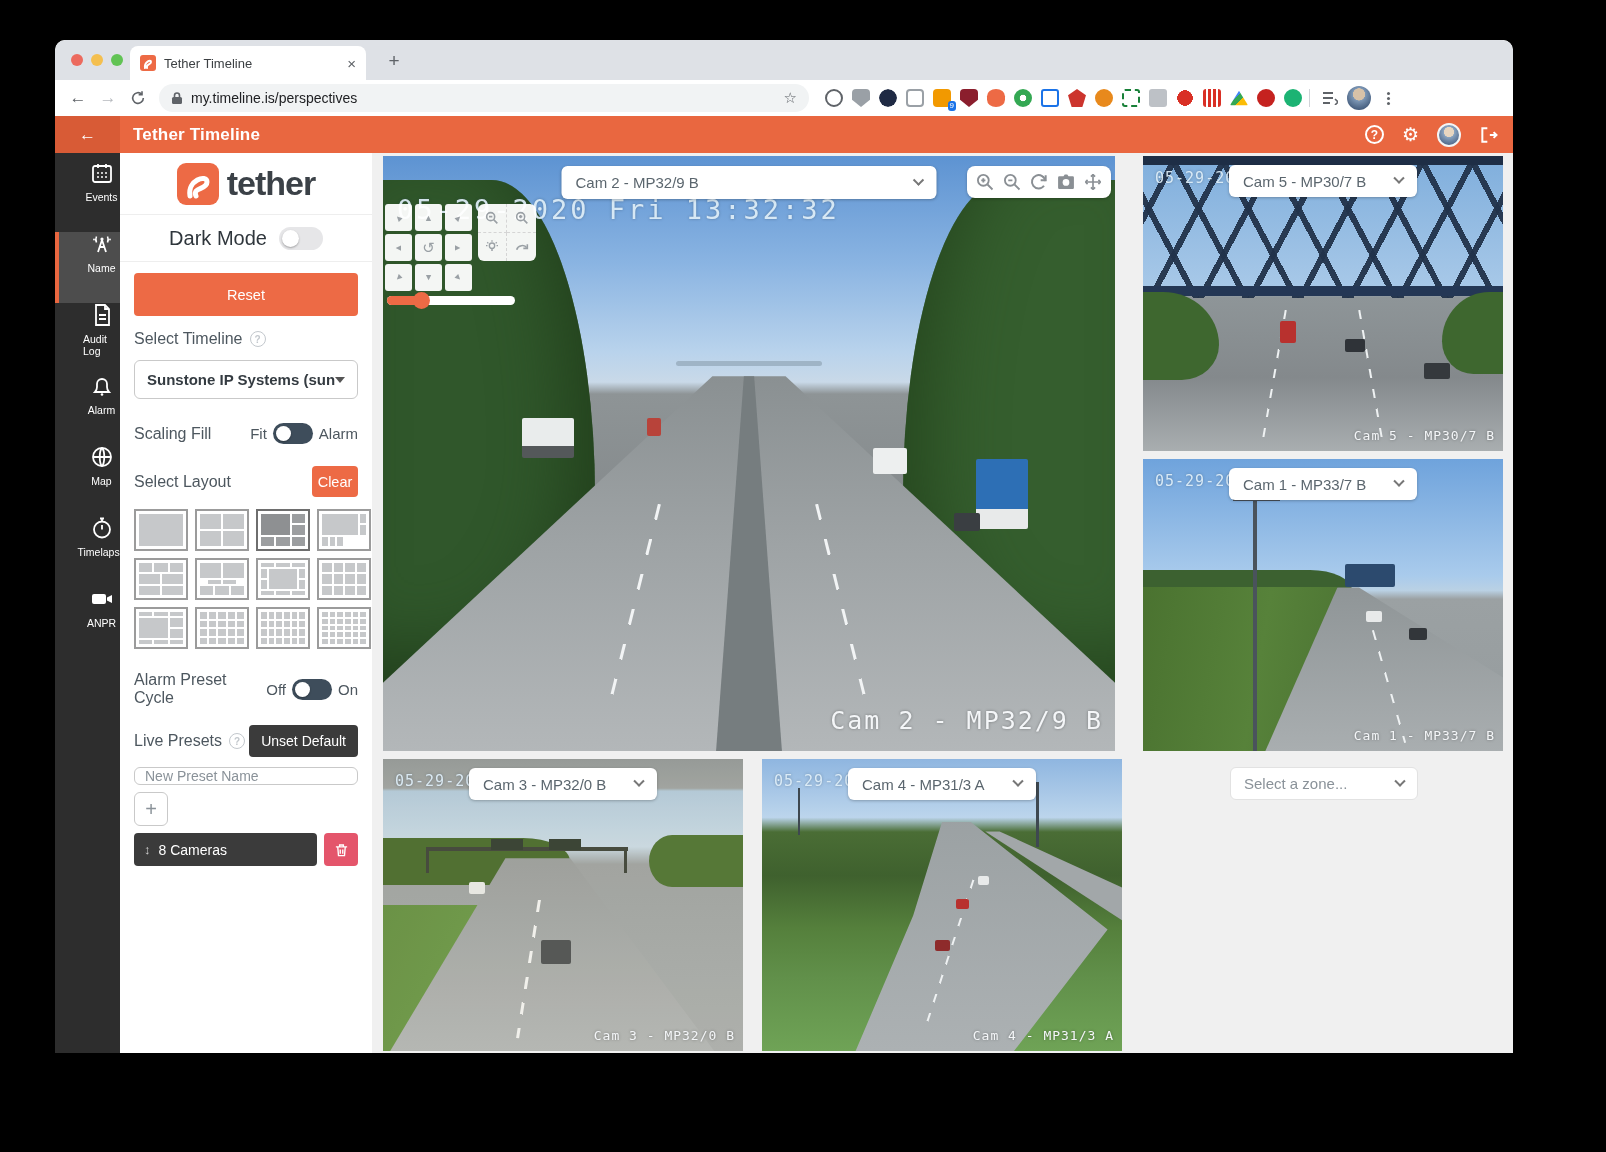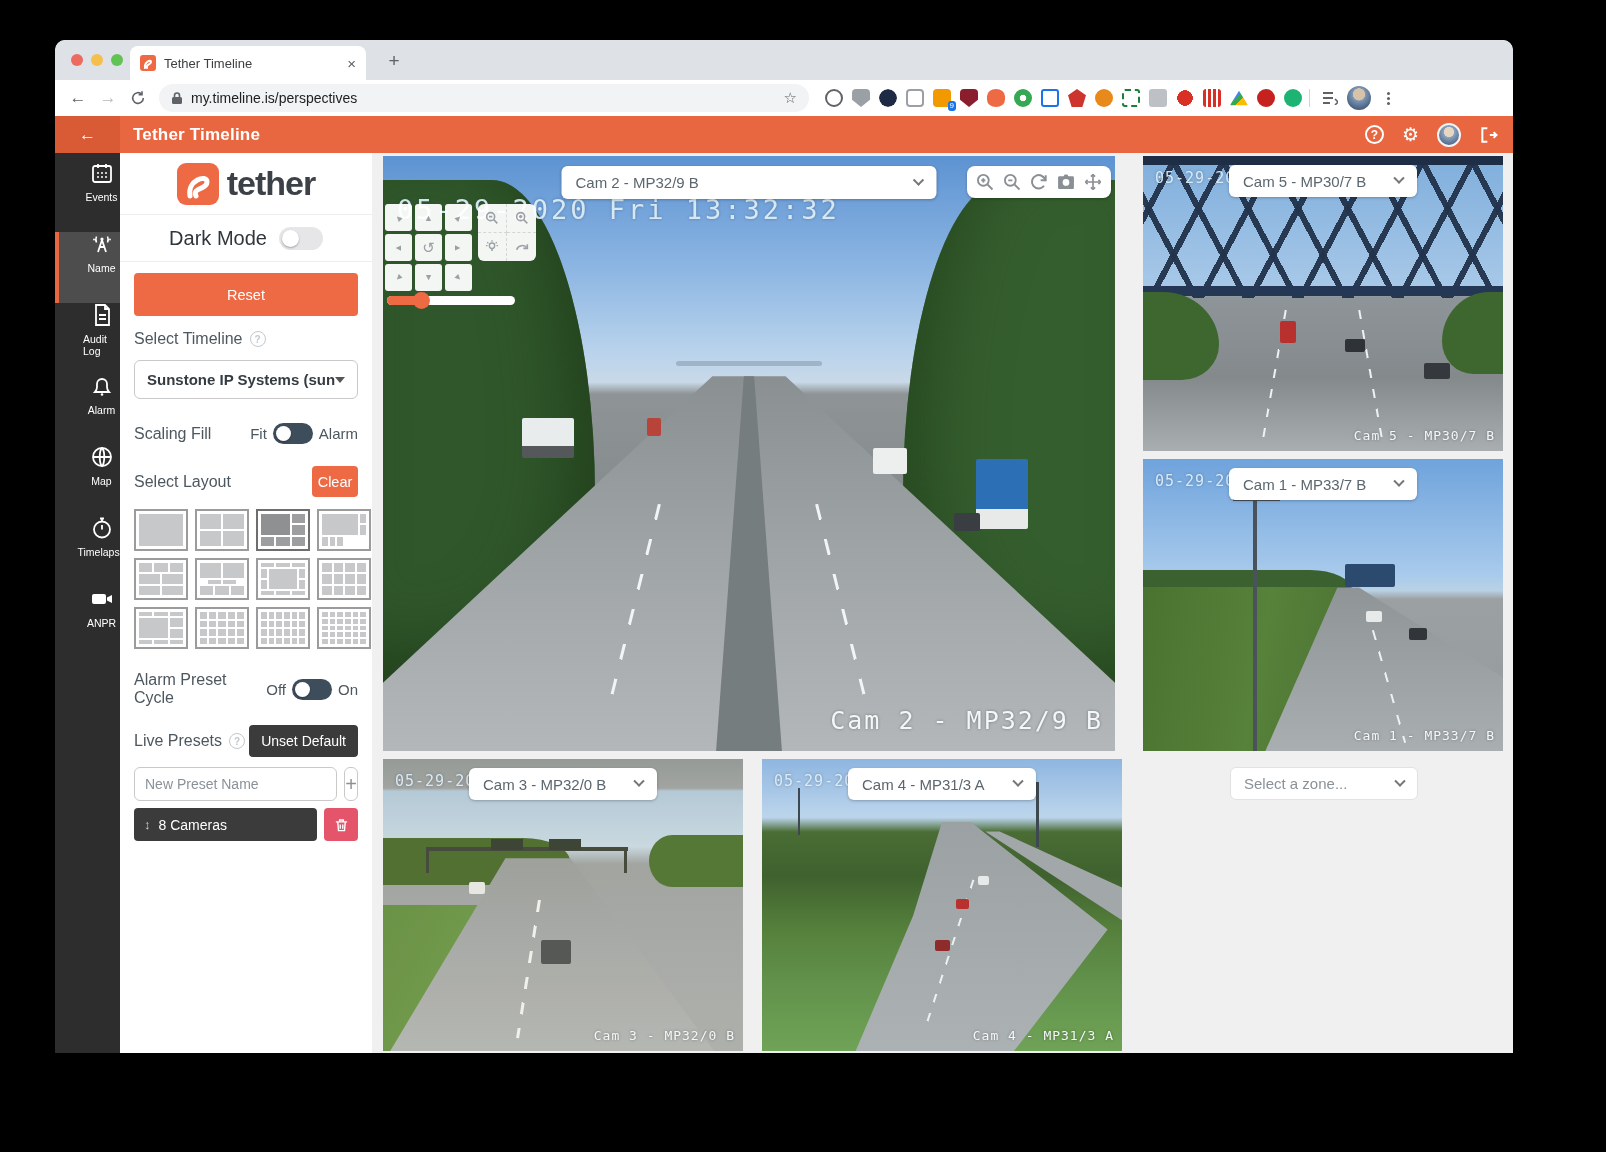--- a/index.html
+++ b/index.html
@@ -77,21 +77,21 @@
   .clear-btn { width:46px; height:31px; }
   .unset-btn { background:#3B3B3B; color:#fff; border:none; border-radius:4px; height:32px; padding:0 12px; font-size:14px; font-family:inherit; }
 
   .layout-grid { display:grid; grid-template-columns:repeat(4,54px); gap:7px; margin-top:12px; }
   .thumb { height:42px; background:#fff; border:2px solid #9b9b9b; padding:3px; display:grid; grid-template-columns:repeat(6,1fr); grid-template-rows:repeat(6,1fr); gap:2px; }
   .thumb > div { background:#C6C8CA; }
   .thumb.sel { border-color:#6e6e6e; }
   .thumb.sel > div { background:#9C9EA0; }
   .thumb.sel > div.big { background:#8E9092; }
 
-  .preset-input-row { display:flex; gap:7px; margin-top:10px; }
+  .preset-input-row { display:flex; gap:7px; margin-top:10px;flex-direction:column; }
   .preset-input { flex:1; height:34px; border:1px solid #c9c9c9; border-radius:6px; padding:0 10px; font-size:14px; font-family:inherit; color:#333; }
   .preset-input::placeholder { color:#8a9299; }
   .plus-btn { width:34px; height:34px; border:1px solid #c9c9c9; border-radius:6px; background:#fff; color:#8a9299; font-size:20px; display:grid; place-items:center; }
   .preset-row { display:flex; gap:7px; margin-top:7px; }
   .preset-item { flex:1; height:33px; background:#3B3B3B; border-radius:4px; color:#fff; display:flex; align-items:center; gap:8px; padding:0 10px; font-size:14px; }
   .updown { color:#cfcfcf; font-size:13px; }
   .trash-btn { width:34px; height:33px; background:#E4556B; border:none; border-radius:4px; display:grid; place-items:center; }
 
   
   .main { flex:1; background:#F0F0F0; position:relative; }

